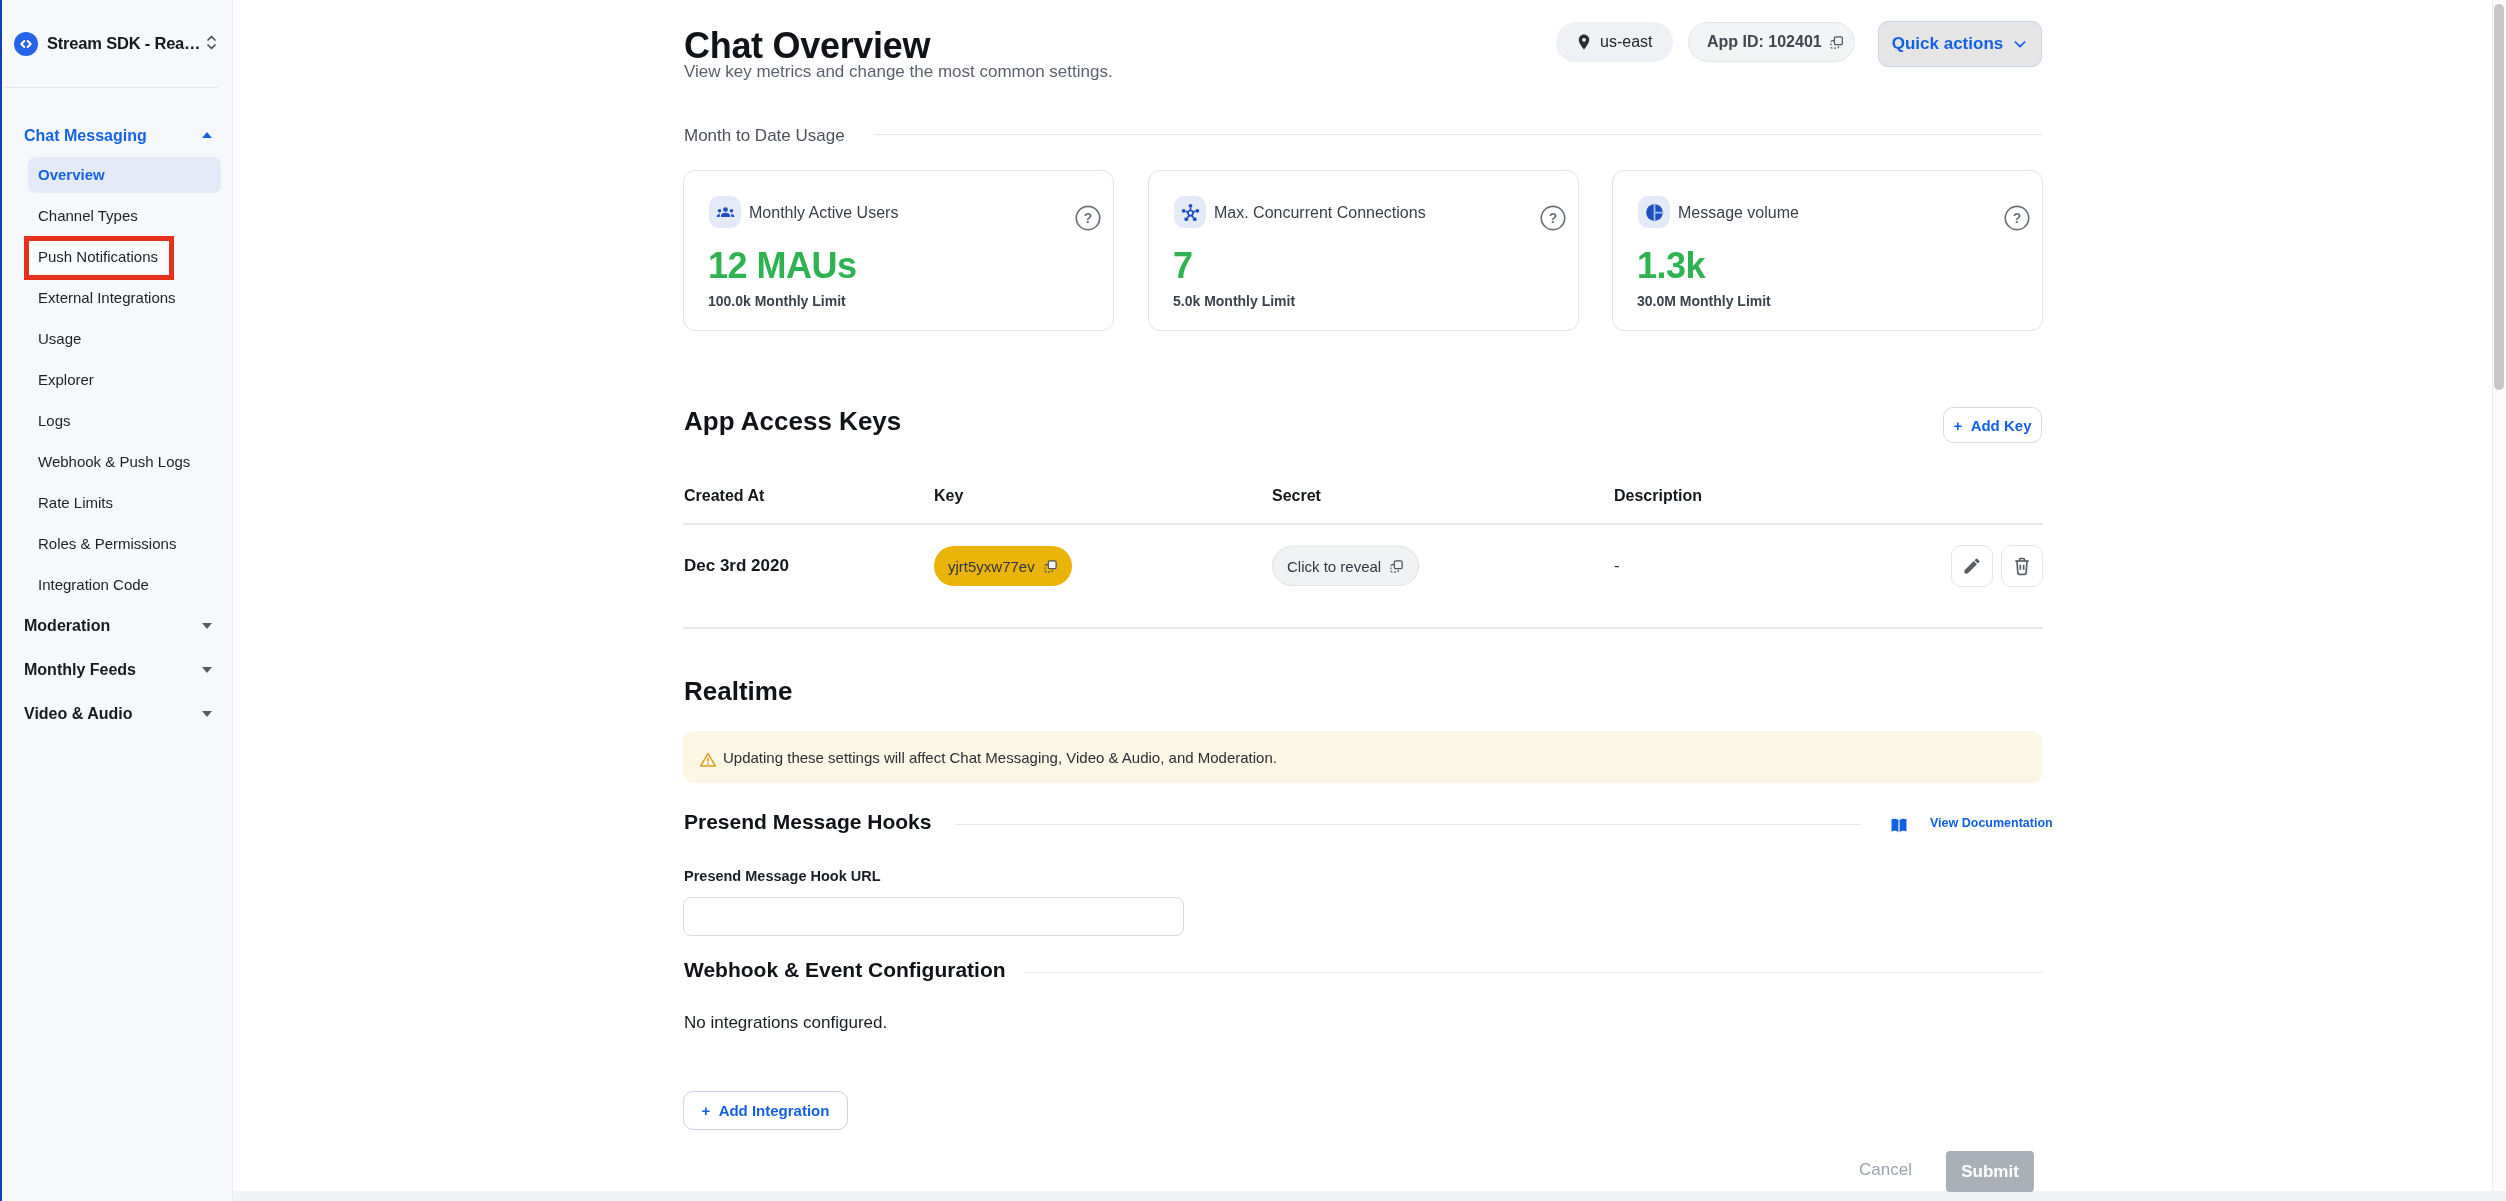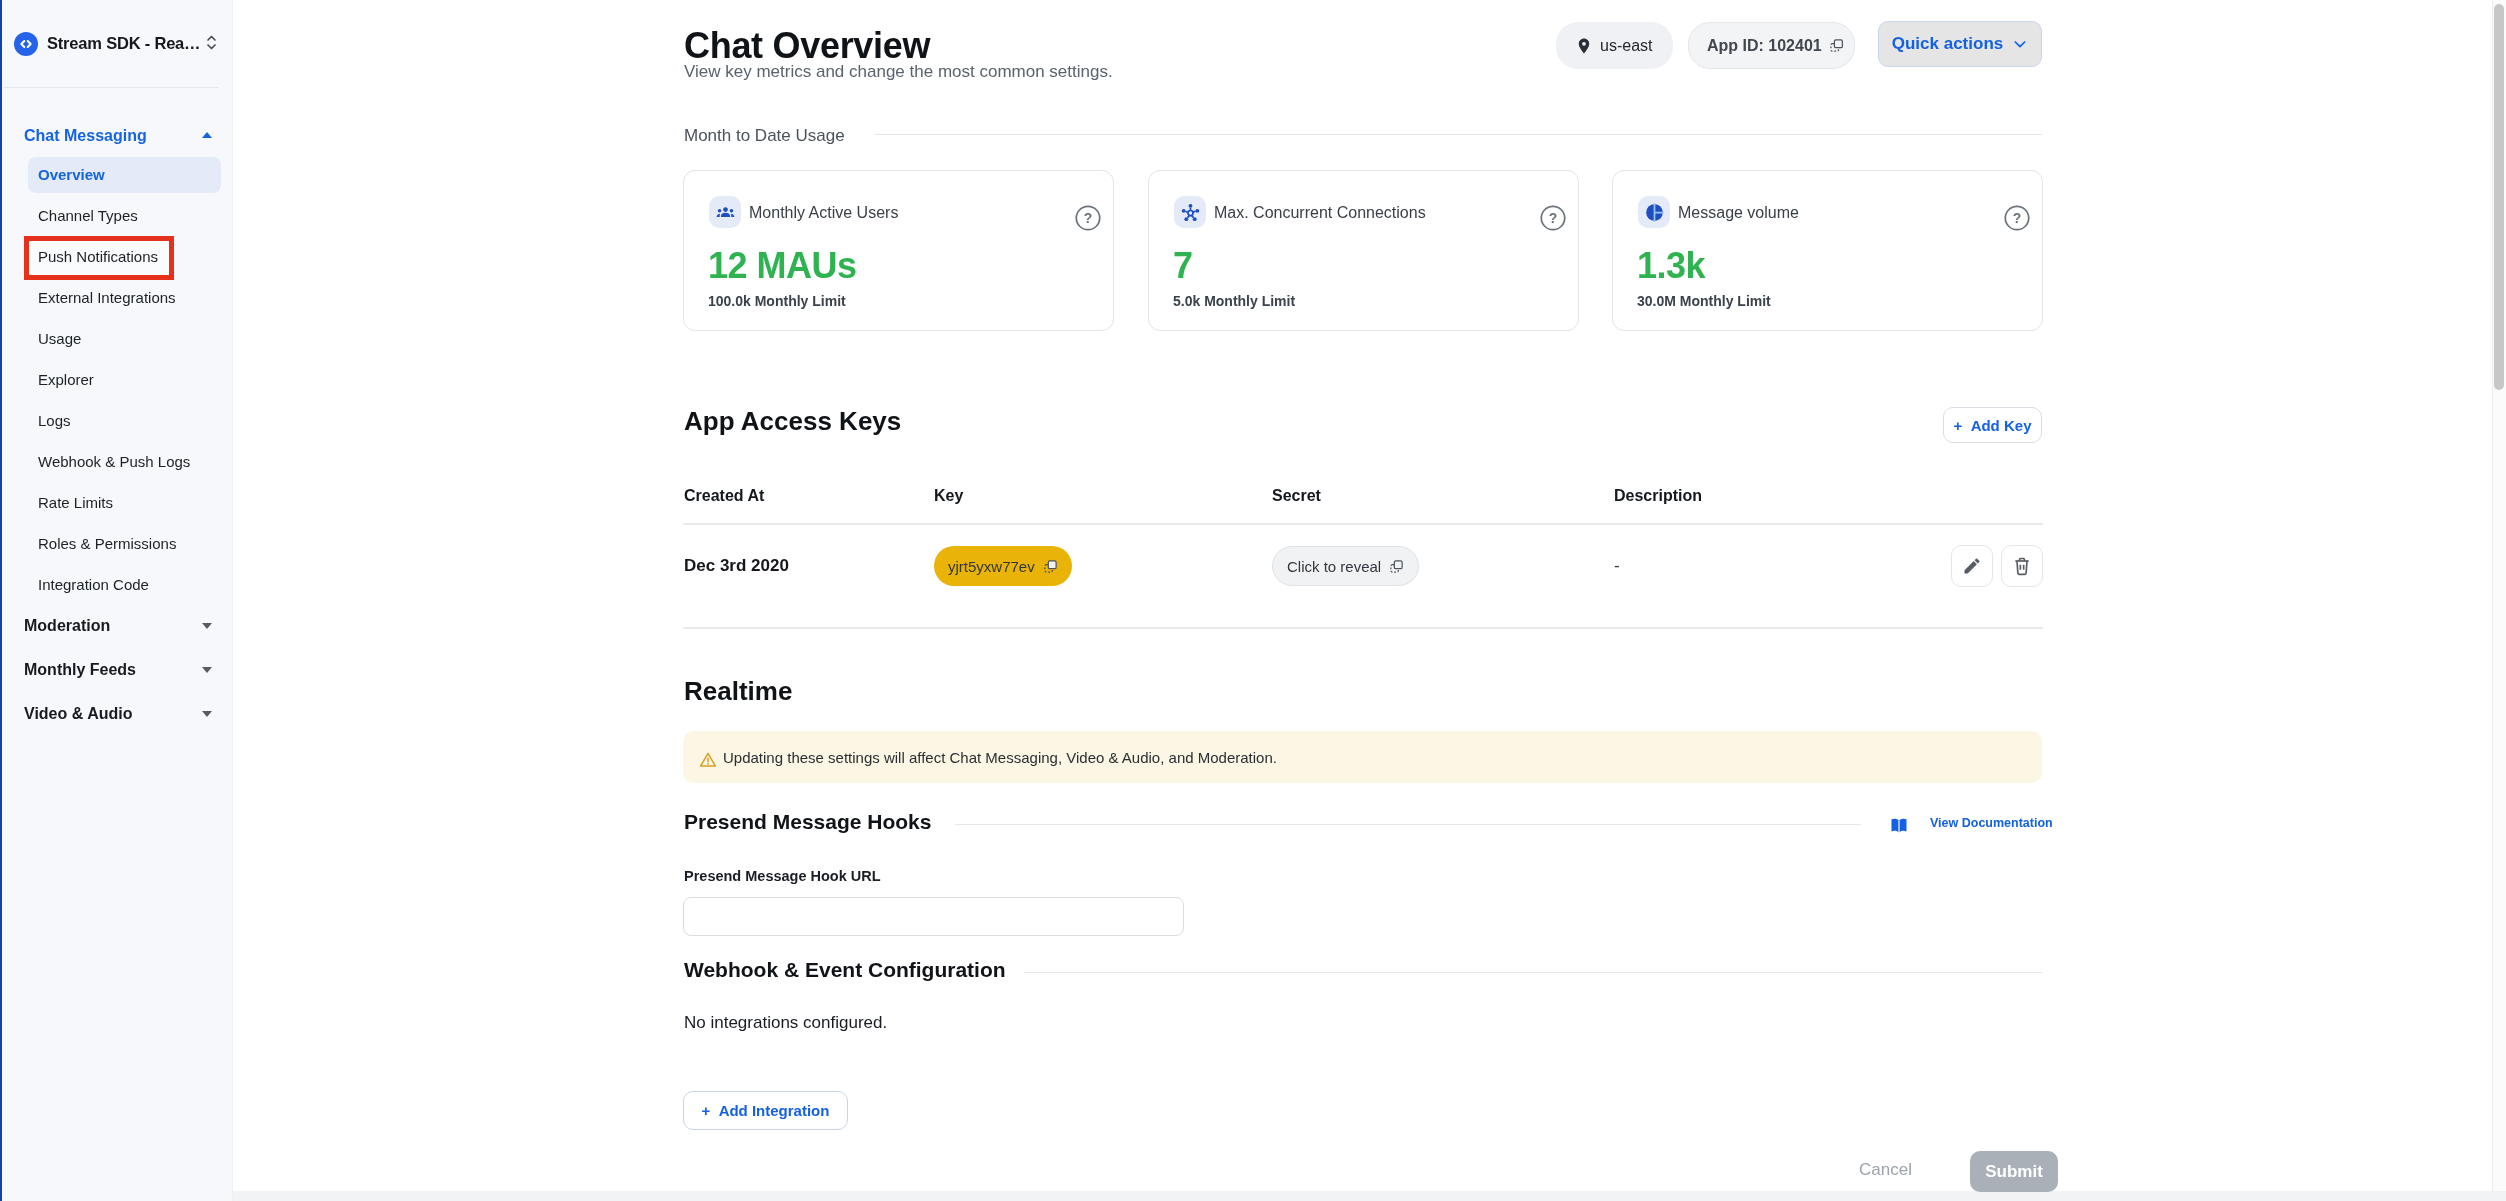--- a/index.html
+++ b/index.html
@@ -17,21 +17,21 @@
   .sb-section { position:absolute; left:24px; font-size:16px; font-weight:bold; color:#171B21; }
   .sb-item { position:absolute; left:38px; font-size:15px; color:#1C2127; }
   .tri-up { position:absolute; width:0; height:0; border-left:5.5px solid transparent; border-right:5.5px solid transparent; border-bottom:6.5px solid #1564E1; }
   .tri-down { position:absolute; width:0; height:0; border-left:5px solid transparent; border-right:5px solid transparent; border-top:6px solid #565C63; }
   #ovpill { position:absolute; left:28px; top:157px; width:193px; height:36px; background:#E4EAF8; border-radius:8px; }
   #redbox { position:absolute; left:24px; top:236px; width:150px; height:44px; border:5px solid #E5301B; background:#FAFBFD; }
 
   
   #h1 { position:absolute; left:684px; top:25px; font-size:36px; font-weight:bold; color:#101418; letter-spacing:-0.3px; }
   #subtitle { position:absolute; left:684px; top:62px; font-size:17px; color:#5A636D; }
-  .pill { position:absolute; top:22px; height:47px; border-radius:22px; display:flex; align-items:center; }
+  .pill { position:absolute; top:22px; height:40px; border-radius:22px; display:flex; align-items:center; }
   #pill-region { left:1556px; width:117px; background:#EFF1F4; padding:0 19px; gap:7px; }
   #pill-region span { font-size:16px; font-weight:500; color:#23272D; }
   #pill-appid { left:1688px; width:167px; background:#F3F4F6; border:1px solid #E4E6EA; padding:0 10px 0 18px; gap:7px; white-space:nowrap; }
   #pill-appid span { font-size:16px; font-weight:bold; color:#41474F; }
   #btn-qa { position:absolute; left:1878px; top:21px; width:164px; height:46px; background:#e5e5e5; border:1.5px solid #C7D5EF; border-radius:10px; display:flex; align-items:center; justify-content:center; gap:9px; }
   #btn-qa span { font-size:17px; font-weight:bold; color:#1461E4; }
 
   
   #mtd-label { position:absolute; left:684px; top:126px; font-size:17px; color:#4A525C; }
   #mtd-line { position:absolute; left:874px; top:134px; width:1168px; height:1px; background:#E5E7EA; }
@@ -72,21 +72,21 @@
 
   
   #h-wec { left:684px; top:958px; }
   #wec-line { position:absolute; left:1024px; top:972px; width:1018px; height:1px; background:#E5E7EA; }
   #noint { position:absolute; left:684px; top:1013px; font-size:17px; color:#191D23; }
   #btn-addint { left:683px; top:1091px; width:165px; height:39px; border-color:#C9D4E8; }
 
   
   #footer { position:absolute; left:233px; bottom:0; width:2273px; height:10px; background:#F2F3F5; }
   #cancel { position:absolute; left:1859px; top:1160px; font-size:17px; font-weight:500; color:#9CA3AC; }
-  #submit { position:absolute; left:1946px; top:1151px; width:88px; height:41px; background:#A9B0B8; border-radius:10px; color:#fff; font-size:17px; font-weight:bold; display:flex; align-items:center; justify-content:center;margin-left:24px; }
+  #submit { position:absolute; left:1946px; top:1151px; width:88px; height:41px; background:#A9B0B8; border-radius:4px; color:#fff; font-size:17px; font-weight:bold; display:flex; align-items:center; justify-content:center; }
 </style>
 </head>
 <body>
 
   <div id="sidebar"></div>
   <div id="leftbar"></div>
   <div id="logo">
     <svg width="24" height="24" viewBox="0 0 24 24">
       <path d="M10.3 9 7.3 12l3 3 M13.7 9l3 3-3 3" fill="none" stroke="#fff" stroke-width="2" stroke-linecap="round" stroke-linejoin="round"></path>
     </svg>

